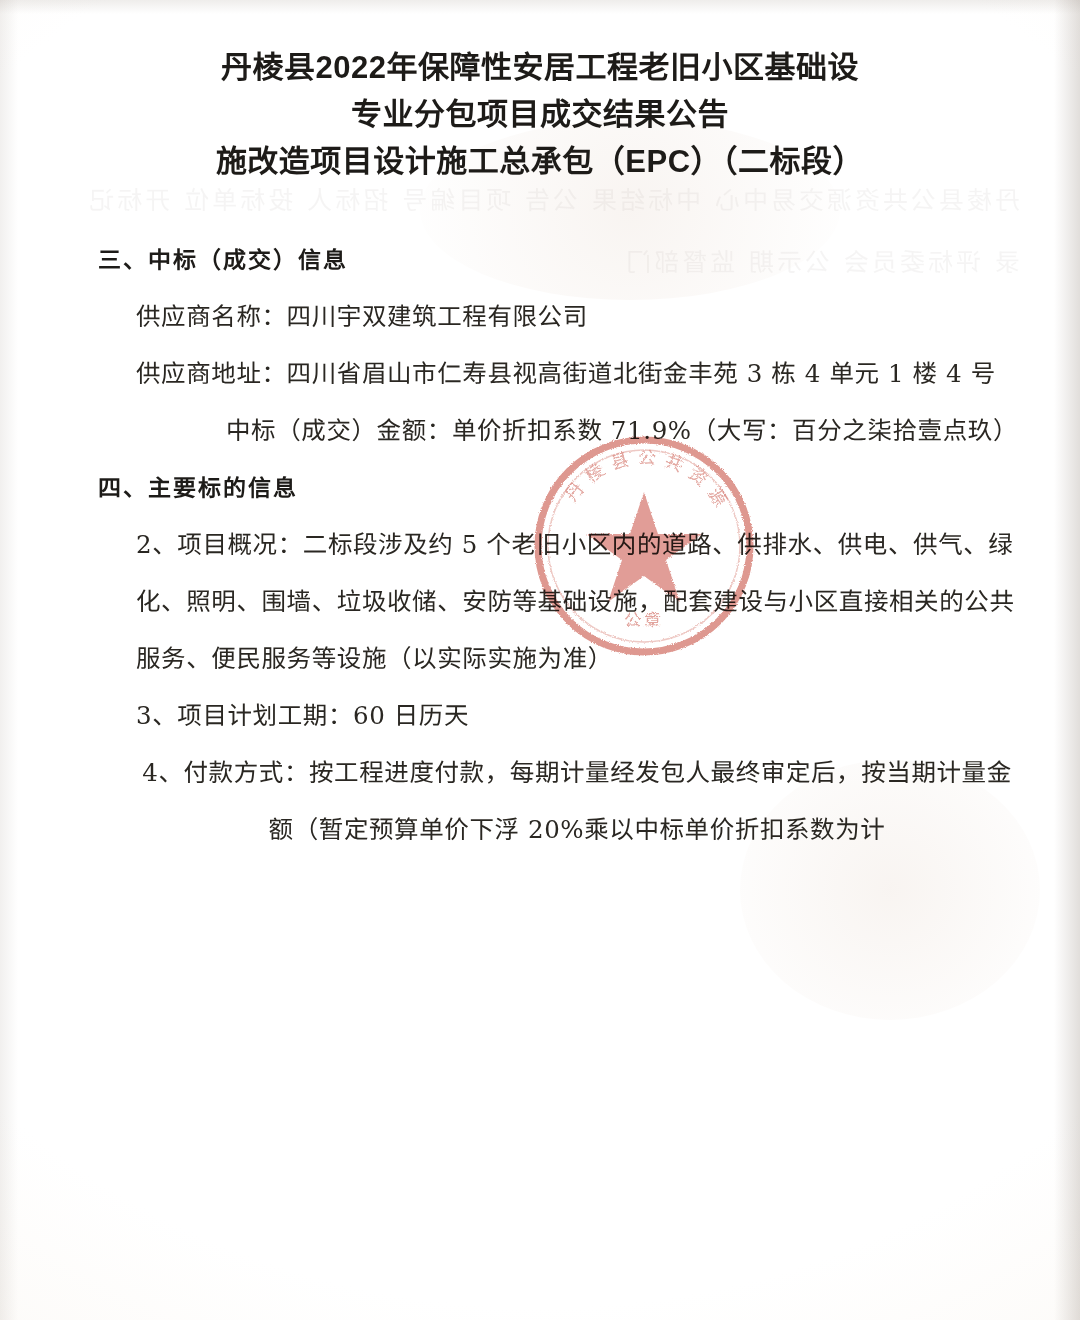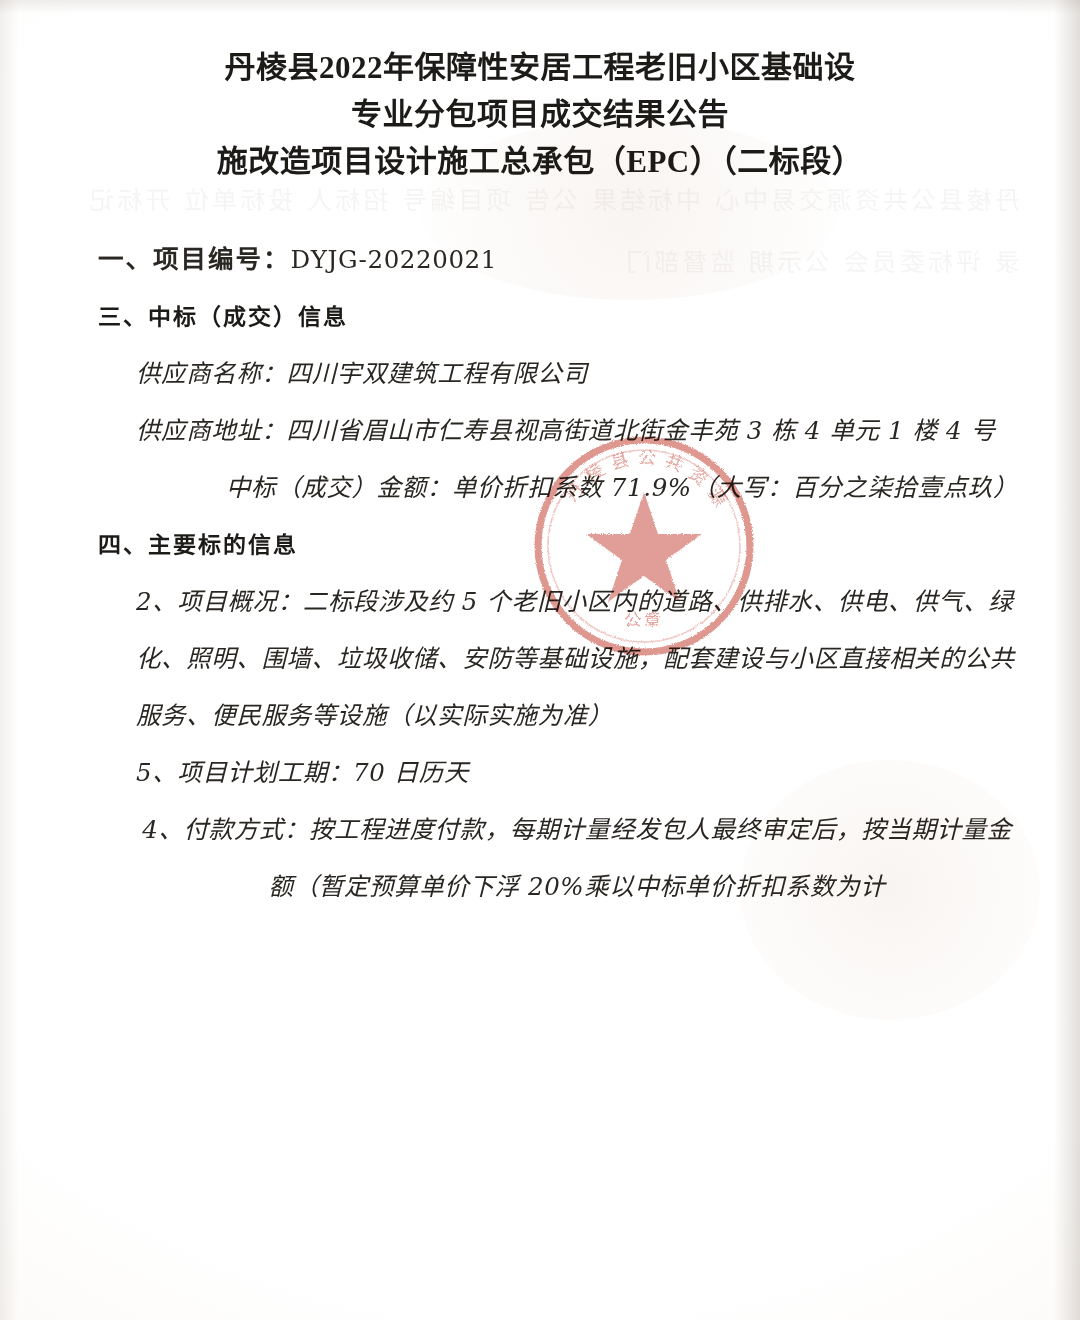--- a/index.html
+++ b/index.html
@@ -78,21 +78,21 @@
   }
 
   .doc-title {
     text-align: center;
     font-weight: bold;
     font-size: 31px;
     line-height: 47px;
     letter-spacing: 0.5px;
     color: #1d1b18;
     margin: 0 6px 0 6px;
-    font-family: Liberation Serif, serif;
+    font-family: Liberation Sans, sans-serif;
   }
   .doc-title .tl {
     display: block;
     white-space: nowrap;
   }
 
   .body-block {
     margin-top: 46px;
     font-size: 24.5px;
     line-height: 57px;
@@ -112,21 +112,20 @@
     font-size: 24.5px;
   }
   .sec-head-inline b {
     font-size: 25.5px;
     letter-spacing: 2px;
   }
 
   .para {
     text-indent: 0;
     padding-left: 0;
-    font-style: italic;
   }
   .para.indent2 {
     padding-left: 74px;
     text-indent: 0;
   }
   .para.itemnum {
     padding-left: 74px;
   }
 
   
@@ -175,37 +174,34 @@
   <div class="content">
 
     <div class="doc-title">
       <span class="tl">丹棱县2022年保障性安居工程老旧小区基础设</span>
       <span class="tl">专业分包项目成交结果公告</span>
       <span class="tl">施改造项目设计施工总承包（EPC）（二标段）</span>
     </div>
 
     <div class="body-block">
 
-      <div class="sec-head-inline">
-        <b>一、</b><b>项目编号：</b><span class="val">DYJG-20220021</span>
-      </div>
 
 
       <div class="sec-head">
         <span>三、</span><span>中标（成交）信息</span>
       </div>
       <div class="para indent2">供应商名称：四川宇双建筑工程有限公司</div>
       <div class="para indent2" style="padding-left:74px;text-indent:0;">供应商地址：四川省眉山市仁寿县视高街道北街金丰苑 3 栋 4 单元 1 楼 4 号</div>
       <div class="para indent2" style="padding-left:74px;text-align:right;">中标（成交）金额：单价折扣系数 71.9%（大写：百分之柒拾壹点玖）</div>
 
       <div class="sec-head">
         <span>四、</span><span>主要标的信息</span>
       </div>
       <div class="para itemnum" style="padding-left:74px;text-indent:0;">2、项目概况：二标段涉及约 5 个老旧小区内的道路、供排水、供电、供气、绿化、照明、围墙、垃圾收储、安防等基础设施，配套建设与小区直接相关的公共服务、便民服务等设施（以实际实施为准）</div>
-      <div class="para itemnum">5、项目计划工期：70 日历天</div>
+      <div class="para itemnum">3、项目计划工期：60 日历天</div>
       <div class="para itemnum" style="padding-left:74px;text-align:center;">4、付款方式：按工程进度付款，每期计量经发包人最终审定后，按当期计量金额（暂定预算单价下浮 20%乘以中标单价折扣系数为计</div>
 
     </div>
   </div>
 
   <svg class="seal" viewBox="0 0 232 232" xmlns="http://www.w3.org/2000/svg">
     <defs>
       <filter id="rough">
         <feTurbulence type="fractalNoise" baseFrequency="0.9" numOctaves="3" result="noise"></feTurbulence>
         <feDisplacementMap in="SourceGraphic" in2="noise" scale="3" xChannelSelector="R" yChannelSelector="G"></feDisplacementMap>

